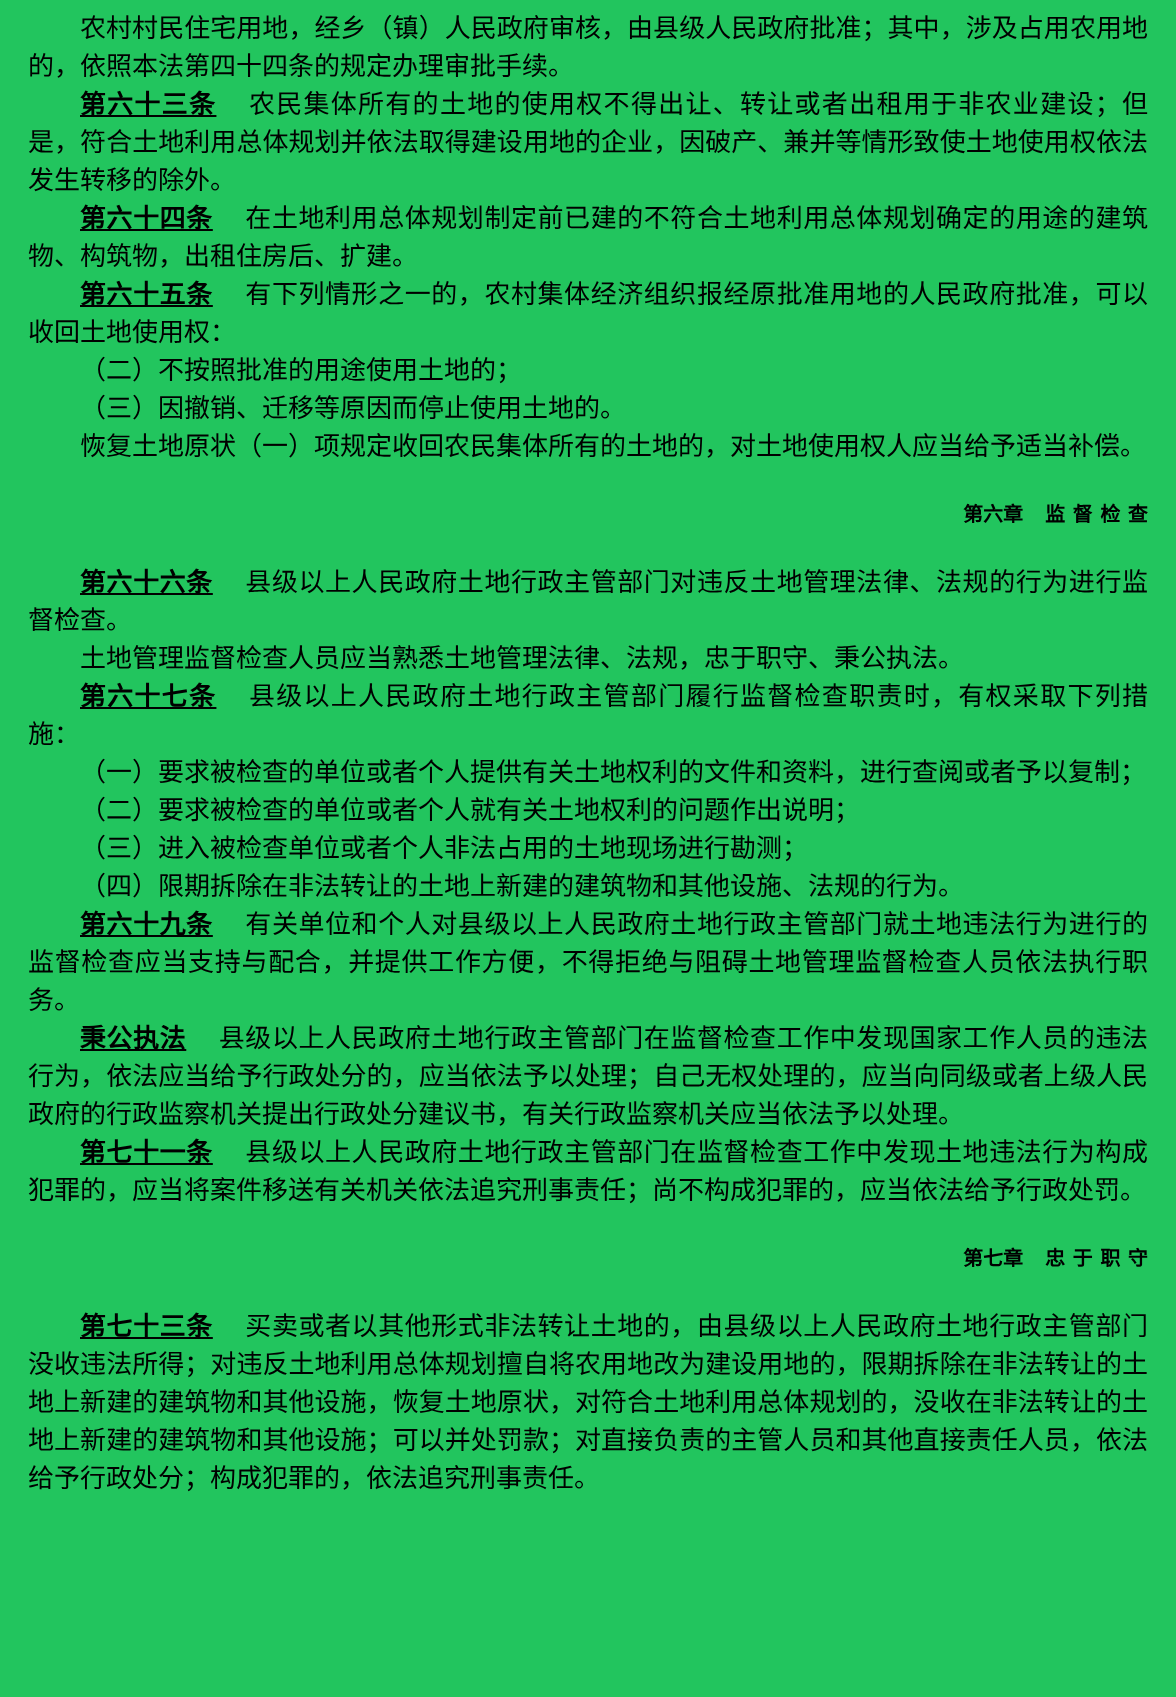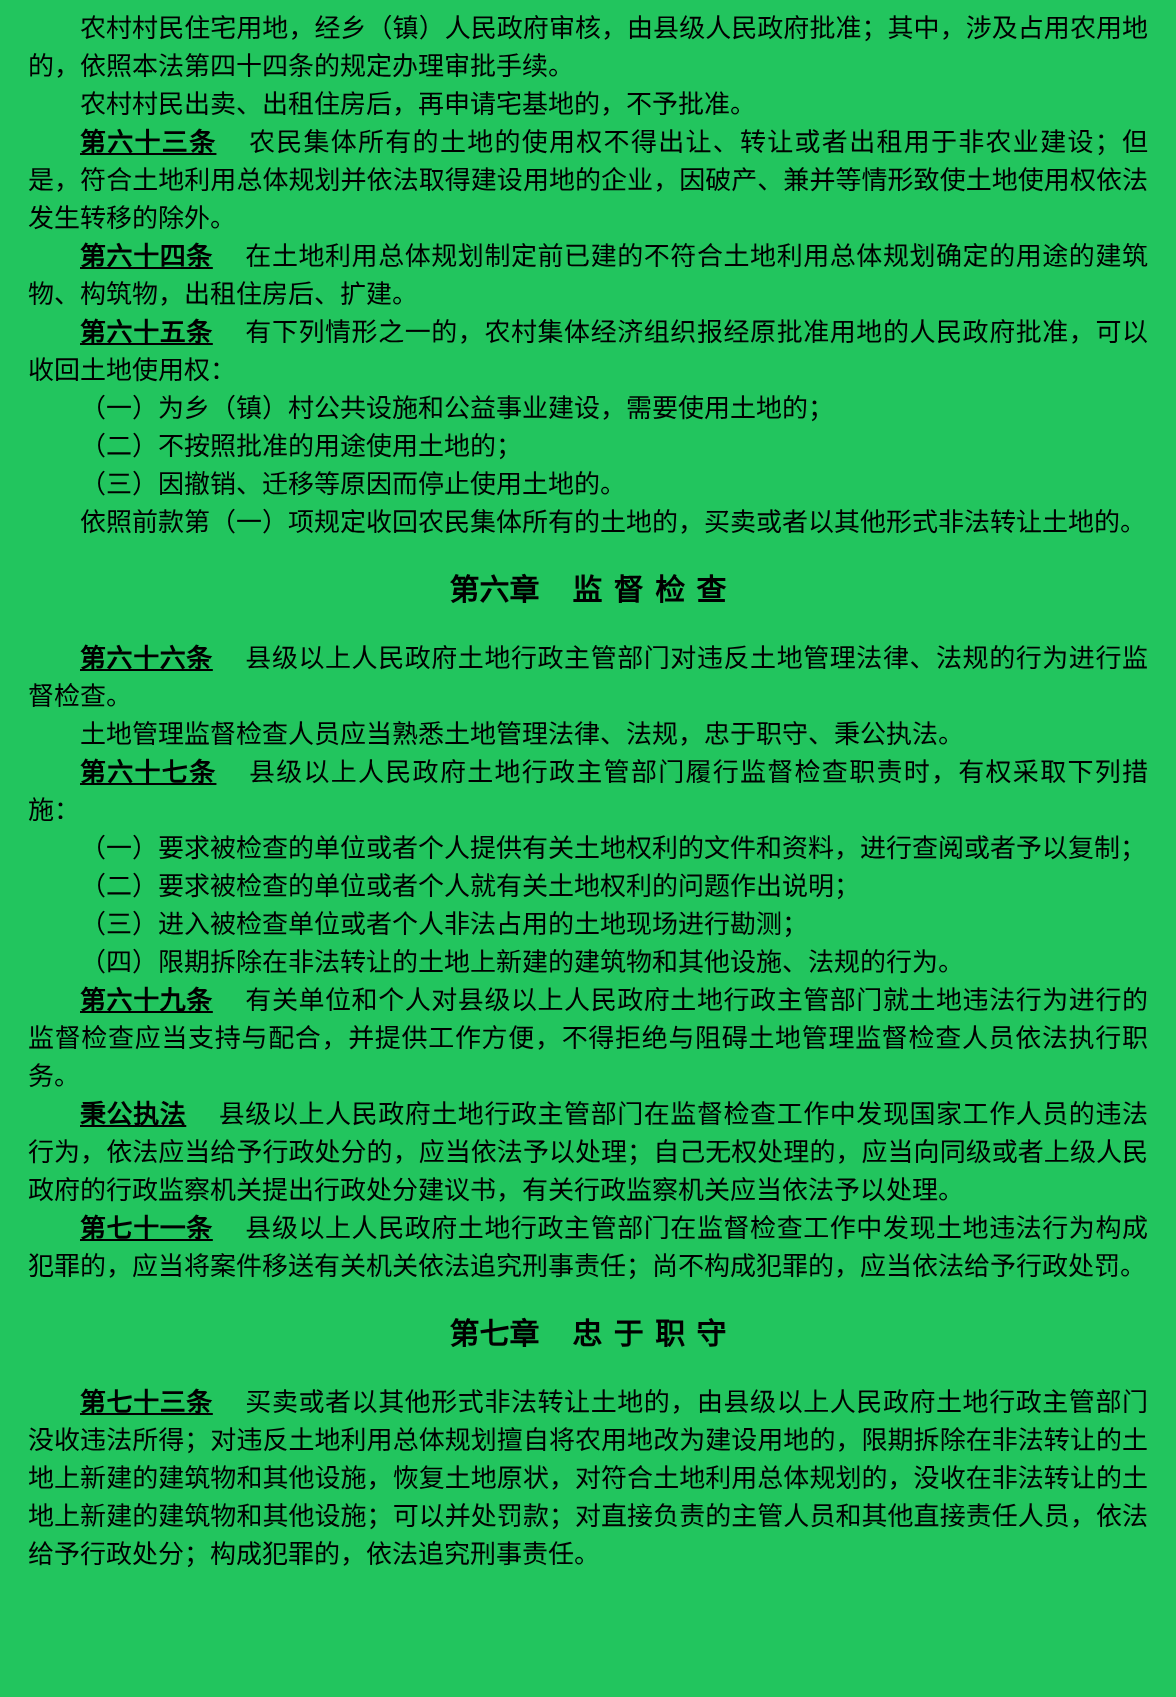--- a/index.html
+++ b/index.html
@@ -35,49 +35,47 @@
   .art-num {
     font-family: "DejaVu Sans", "Liberation Sans", sans-serif;
     font-weight: 700;
     margin-right: 1.25em;
     text-decoration: underline;
   }
   h2.chapter {
     margin: 28px 0;
     padding: 0;
     text-indent: 0;
-    text-align: center;
-    font-size: 30px;
+    text-align: right;
+    font-size: 20px;
     line-height: 42px;
     font-weight: 700;
     font-family: "DejaVu Sans", "Liberation Sans", sans-serif;
     color: #000000;
   }
   .ch-num {
     margin-right: 1.1em;
   }
   .ch-title {
     letter-spacing: 0.38em;
     margin-right: -0.38em;
   }
 </style>
 </head>
 <body>
 
 <main class="page">
   <div class="content">
       <p class="block"><span>农村村民住宅用地，经乡（镇）人民政府审核，由县级人民政府批准；其中，涉及占用农用地的，依照本法第四十四条的规定办理审批手续。</span></p>
-      <p class="block"><span>农村村民出卖、出租住房后，再申请宅基地的，不予批准。</span></p>
       <p class="block"><b class="art-num">第六十三条</b><span>农民集体所有的土地的使用权不得出让、转让或者出租用于非农业建设；但是，符合土地利用总体规划并依法取得建设用地的企业，因破产、兼并等情形致使土地使用权依法发生转移的除外。</span></p>
       <p class="block"><b class="art-num">第六十四条</b><span>在土地利用总体规划制定前已建的不符合土地利用总体规划确定的用途的建筑物、构筑物，出租住房后、扩建。</span></p>
       <p class="block"><b class="art-num">第六十五条</b><span>有下列情形之一的，农村集体经济组织报经原批准用地的人民政府批准，可以收回土地使用权：</span></p>
-      <p class="block"><span>（一）为乡（镇）村公共设施和公益事业建设，需要使用土地的；</span></p>
       <p class="block"><span>（二）不按照批准的用途使用土地的；</span></p>
       <p class="block"><span>（三）因撤销、迁移等原因而停止使用土地的。</span></p>
-      <p class="block"><span>依照前款第（一）项规定收回农民集体所有的土地的，买卖或者以其他形式非法转让土地的。</span></p>
+      <p class="block"><span>恢复土地原状（一）项规定收回农民集体所有的土地的，对土地使用权人应当给予适当补偿。</span></p>
       <h2 class="chapter"><span class="ch-num">第六章</span><span class="ch-title">监督检查</span></h2>
       <p class="block"><b class="art-num">第六十六条</b><span>县级以上人民政府土地行政主管部门对违反土地管理法律、法规的行为进行监督检查。</span></p>
       <p class="block"><span>土地管理监督检查人员应当熟悉土地管理法律、法规，忠于职守、秉公执法。</span></p>
       <p class="block"><b class="art-num">第六十七条</b><span>县级以上人民政府土地行政主管部门履行监督检查职责时，有权采取下列措施：</span></p>
       <p class="block"><span>（一）要求被检查的单位或者个人提供有关土地权利的文件和资料，进行查阅或者予以复制；</span></p>
       <p class="block"><span>（二）要求被检查的单位或者个人就有关土地权利的问题作出说明；</span></p>
       <p class="block"><span>（三）进入被检查单位或者个人非法占用的土地现场进行勘测；</span></p>
       <p class="block"><span>（四）限期拆除在非法转让的土地上新建的建筑物和其他设施、法规的行为。</span></p>
       <p class="block"><b class="art-num">第六十九条</b><span>有关单位和个人对县级以上人民政府土地行政主管部门就土地违法行为进行的监督检查应当支持与配合，并提供工作方便，不得拒绝与阻碍土地管理监督检查人员依法执行职务。</span></p>
       <p class="block"><b class="art-num">秉公执法</b><span>县级以上人民政府土地行政主管部门在监督检查工作中发现国家工作人员的违法行为，依法应当给予行政处分的，应当依法予以处理；自己无权处理的，应当向同级或者上级人民政府的行政监察机关提出行政处分建议书，有关行政监察机关应当依法予以处理。</span></p>

